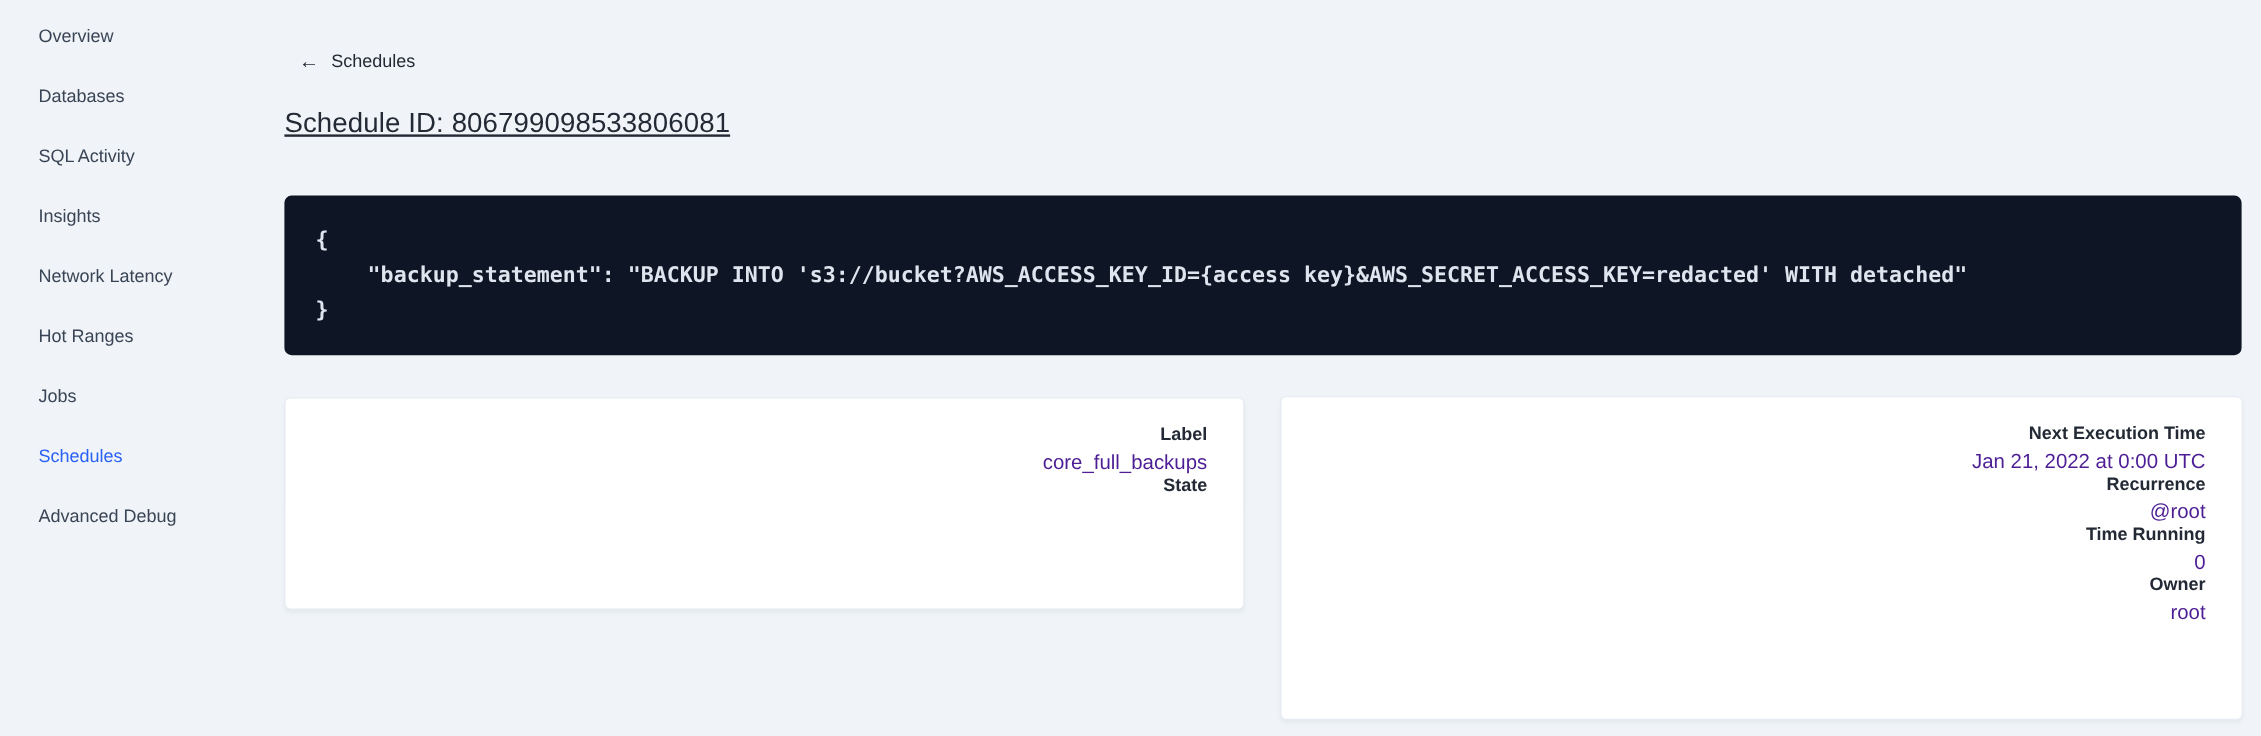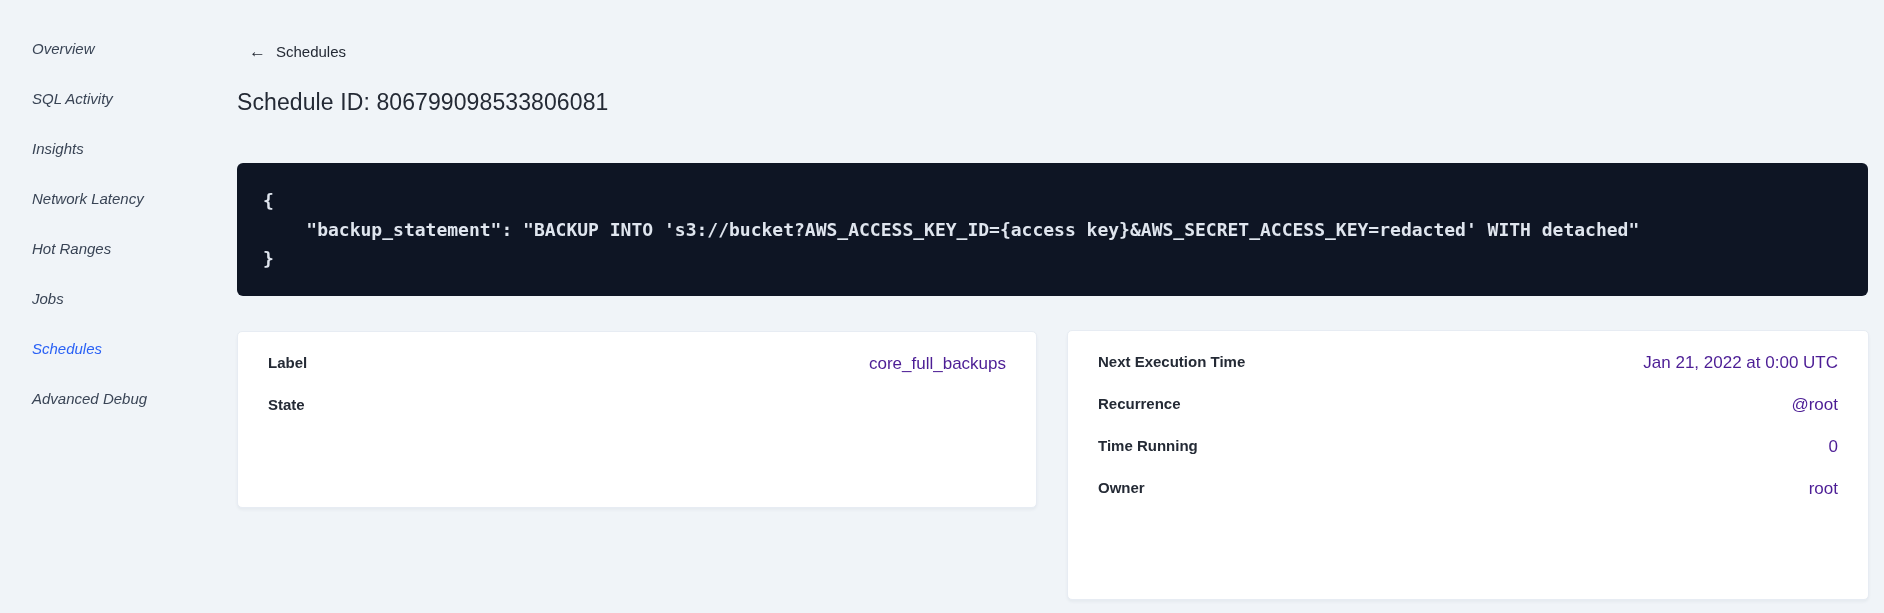--- a/index.html
+++ b/index.html
@@ -17,22 +17,21 @@
   
   .sidebar {
     position: absolute;
     left: 0; top: 0;
     width: 200px;
     height: 100%;
   }
   .sidebar ul {
     list-style: none;
     margin: 0;
-    padding: 23px 0 0 32px;
-    font-style: italic;
+    padding: 5px 0 0 32px;
   }
   .sidebar li {
     height: 50px;
     display: flex;
     align-items: center;
     font-size: 15px;
     color: #394455;
     cursor: pointer;
     white-space: nowrap;
   }
@@ -56,20 +55,21 @@
     color: #242a35;
   }
   .page-title {
     position: absolute;
     left: 237px; top: 89px;
     margin: 0;
     font-size: 23px;
     font-weight: 400;
     color: #242a35;
     letter-spacing: 0.1px;
+    text-decoration: underline;
   }
 
   
   .code-block {
     position: absolute;
     left: 237px; top: 163px;
     width: 1631px;
     height: 133px;
     margin: 0;
     background: #0e1524;
@@ -92,21 +92,22 @@
     border-radius: 5px;
     box-shadow: 0 2px 3px rgba(60, 80, 110, 0.06);
     padding: 22px 30px 0 30px;
   }
   .card-left  { left: 237px;  top: 331px; width: 800px; height: 177px; }
   .card-right { left: 1067px; top: 330px; width: 802px; height: 270px; }
   .card .row {
     height: 42px;
     display: flex;
     justify-content: space-between;
-    align-items: flex-start;
+    align-items: flex-end;
+    flex-direction: column;
   }
   .card .row .label {
     font-size: 15px;
     font-weight: bold;
     color: #242a35;
   }
   .card .row .value {
     font-size: 17px;
     font-weight: 400;
     color: #4c1d95;
@@ -116,20 +117,23 @@
 </head>
 <body>
 
 <nav class="sidebar">
   <ul>
 
   <li class="nav-item">
       <span>Overview</span>
     </li>
       <li class="nav-item">
+      <span>Databases</span>
+    </li>
+      <li class="nav-item">
       <span>SQL Activity</span>
     </li>
       <li class="nav-item">
       <span>Insights</span>
     </li>
       <li class="nav-item">
       <span>Network Latency</span>
     </li>
       <li class="nav-item">
       <span>Hot Ranges</span>

